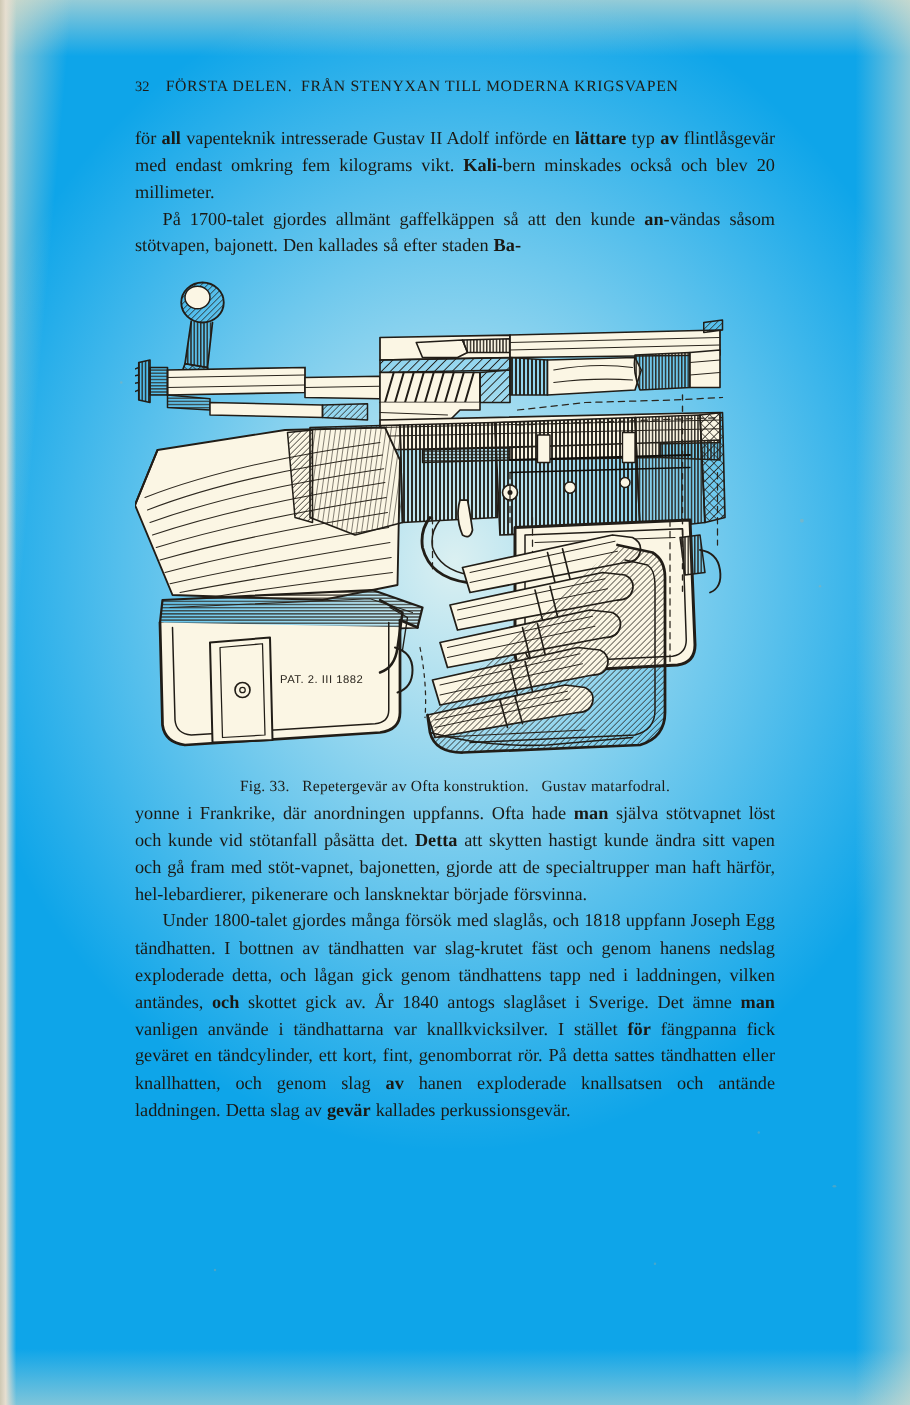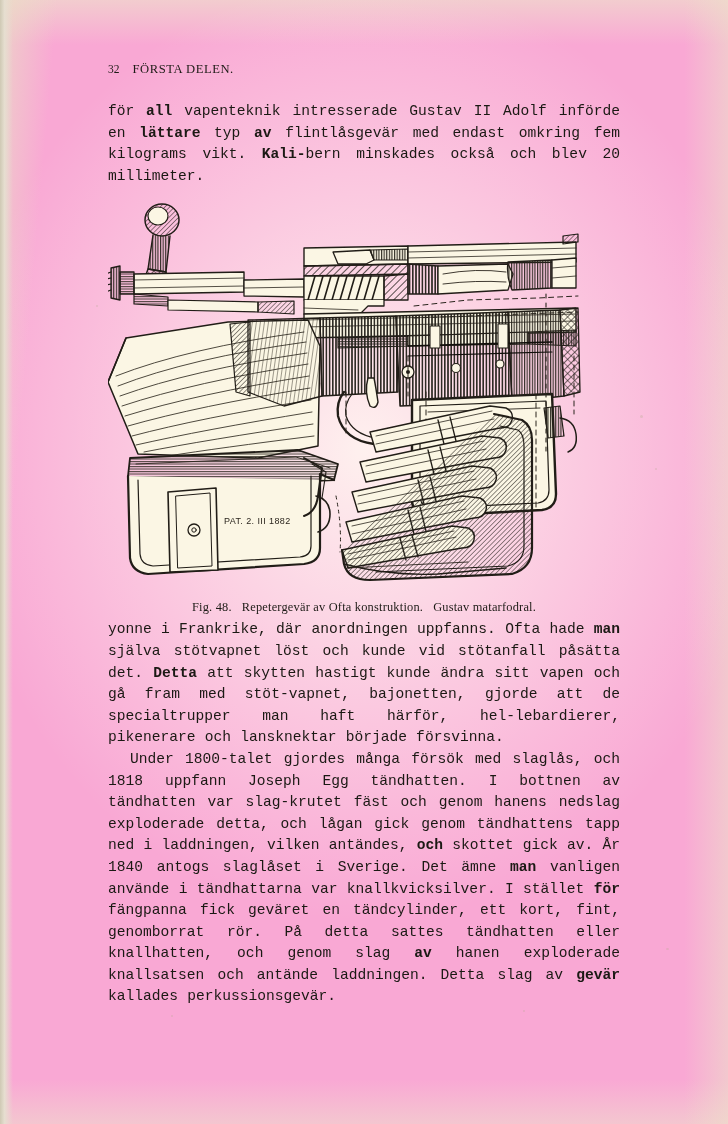--- a/index.html
+++ b/index.html
@@ -9,21 +9,21 @@
     background: #e8e4d8;
   }
   body {
     font-family: "Liberation Serif", "DejaVu Serif", serif;
   }
   .page {
     position: relative;
     width: 728px;
     height: 1124px;
     margin: 0 auto;
-    background: #f9a8d4;
+    background: #0ea5e9;
     overflow: hidden;
     box-sizing: border-box;
   }
   
   .paper-tone {
     position: absolute;
     inset: 0;
     pointer-events: none;
     background:
       radial-gradient(ellipse 80% 60% at 50% 40%, rgba(255,253,243,0.85) 0%, rgba(251,246,228,0) 70%),
@@ -73,21 +73,20 @@
   .head-sep { display: inline-block; width: 7px; }
 
   
   .para {
     font-size: 14.6px;
     line-height: 21.6px;
     color: #1b1914;
     text-align: justify;
     margin: 0;
     word-spacing: .4px;
-    font-family: Liberation Mono, monospace;
   }
   .para + .para { margin-top: 0; }
   .indent { text-indent: 22px; }
   .para .b { font-weight: bold; }
 
   
   .figure {
     margin: 9px 0 0 0;
     position: relative;
   }
@@ -124,24 +123,26 @@
   <div class="speck" style="left:171px;top:1015px;width:2px;height:2px;"></div>
   <div class="speck" style="left:523px;top:1010px;width:2px;height:2px;"></div>
   <div class="speck" style="left:96px;top:305px;width:2px;height:2px;"></div>
 
   <div class="content">
 
     <div class="running-head">
       <span class="folio">32</span>
       <span class="head-text">FÖRSTA DELEN.</span>
       <span class="head-sep"></span>
+      <span class="head-text">FRÅN STENYXAN TILL MODERNA KRIGSVAPEN</span>
     </div>
 
     <p class="para"><span>för </span><span class="b">all</span><span> vapenteknik intresserade Gustav II Adolf införde en </span><span class="b">lättare</span><span> typ </span><span class="b">av</span><span> flintlåsgevär med endast omkring fem kilograms vikt.  </span><span class="b">Kali-</span><span>bern minskades också och blev 20 millimeter.</span></p>
 
+    <p class="para indent"><span>På 1700-talet gjordes allmänt gaffelkäppen så att den kunde </span><span class="b">an-</span><span>vändas såsom stötvapen, bajonett.  Den kallades så efter staden </span><span class="b">Ba-</span></p>
 
     <div class="figure">
       <div class="figure-image">
         <svg width="512" height="402" viewBox="0 0 512 402" xmlns="http://www.w3.org/2000/svg">
           <defs>
             <pattern id="hatchDiag" width="5" height="5" patternUnits="userSpaceOnUse" patternTransform="rotate(45)">
               <line x1="0" y1="0" x2="0" y2="5" stroke="#201d18" stroke-width="1.5"></line>
             </pattern>
             <pattern id="hatchDiagFine" width="3.4" height="3.4" patternUnits="userSpaceOnUse" patternTransform="rotate(45)">
               <line x1="0" y1="0" x2="0" y2="3.4" stroke="#201d18" stroke-width="1"></line>
@@ -363,21 +364,21 @@
               <path d="M236 368 Q280 380 330 378 L398 372" fill="none" stroke="#211d17" stroke-width="1.3"></path>
               <path d="M240 372 L360 366" stroke="#2a251d" stroke-width="0.9"></path>
             </g>
 
             <path d="M228 300 Q234 330 232 356" stroke="#2a251d" stroke-width="1" fill="none" stroke-dasharray="3 4"></path>
           </g>
         </svg>
       </div>
 
       <div class="caption">
-        <span>Fig. 48.</span><span class="cap-gap"></span><span>Repetergevär av Ofta konstruktion.</span><span class="cap-gap"></span><span>Gustav matarfodral.</span>
+        <span>Fig. 33.</span><span class="cap-gap"></span><span>Repetergevär av Ofta konstruktion.</span><span class="cap-gap"></span><span>Gustav matarfodral.</span>
       </div>
     </div>
 
     <p class="para after-figure"><span>yonne i Frankrike, där anordningen uppfanns.  Ofta hade </span><span class="b">man</span><span> själva stötvapnet löst och kunde vid stötanfall påsätta det.  </span><span class="b">Detta</span><span> att skytten hastigt kunde ändra sitt vapen och gå fram med stöt-vapnet, bajonetten, gjorde att de specialtrupper man haft härför, hel-lebardierer, pikenerare och lansknektar började försvinna.</span></p>
 
     <p class="para indent last-block"><span>Under 1800-talet gjordes många försök med slaglås, och 1818 uppfann Joseph Egg tändhatten.  I bottnen av tändhatten var slag-krutet fäst och genom hanens nedslag exploderade detta, och lågan gick genom tändhattens tapp ned i laddningen, vilken antändes, </span><span class="b">och</span><span> skottet gick av.  År 1840 antogs slaglåset i Sverige.  Det ämne </span><span class="b">man</span><span> vanligen använde i tändhattarna var knallkvicksilver.  I stället </span><span class="b">för</span><span> fängpanna fick geväret en tändcylinder, ett kort, fint, genomborrat rör.  På detta sattes tändhatten eller knallhatten, och genom slag </span><span class="b">av</span><span> hanen exploderade knallsatsen och antände laddningen.  Detta slag </span><span>av </span><span class="b">gevär</span><span> kallades perkussionsgevär.</span></p>
 
   </div>
 </div>
 

